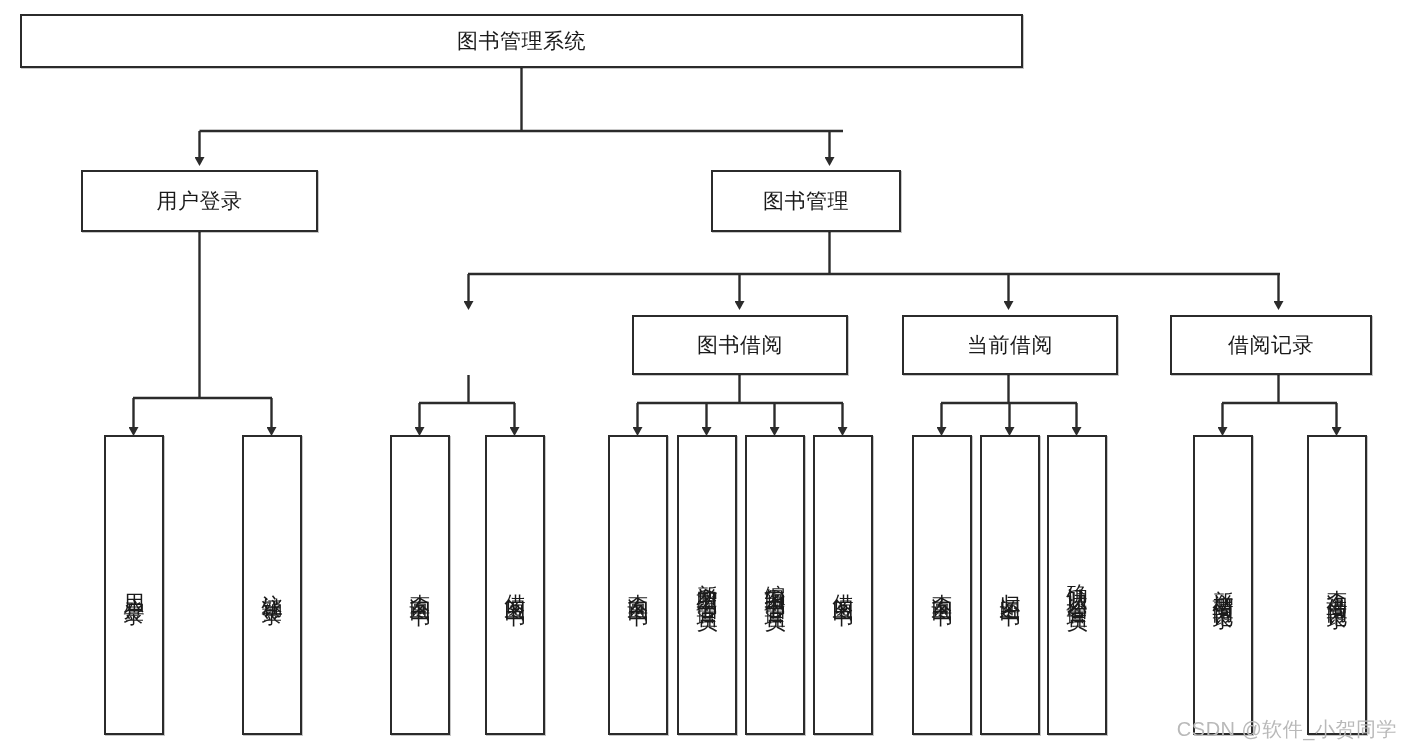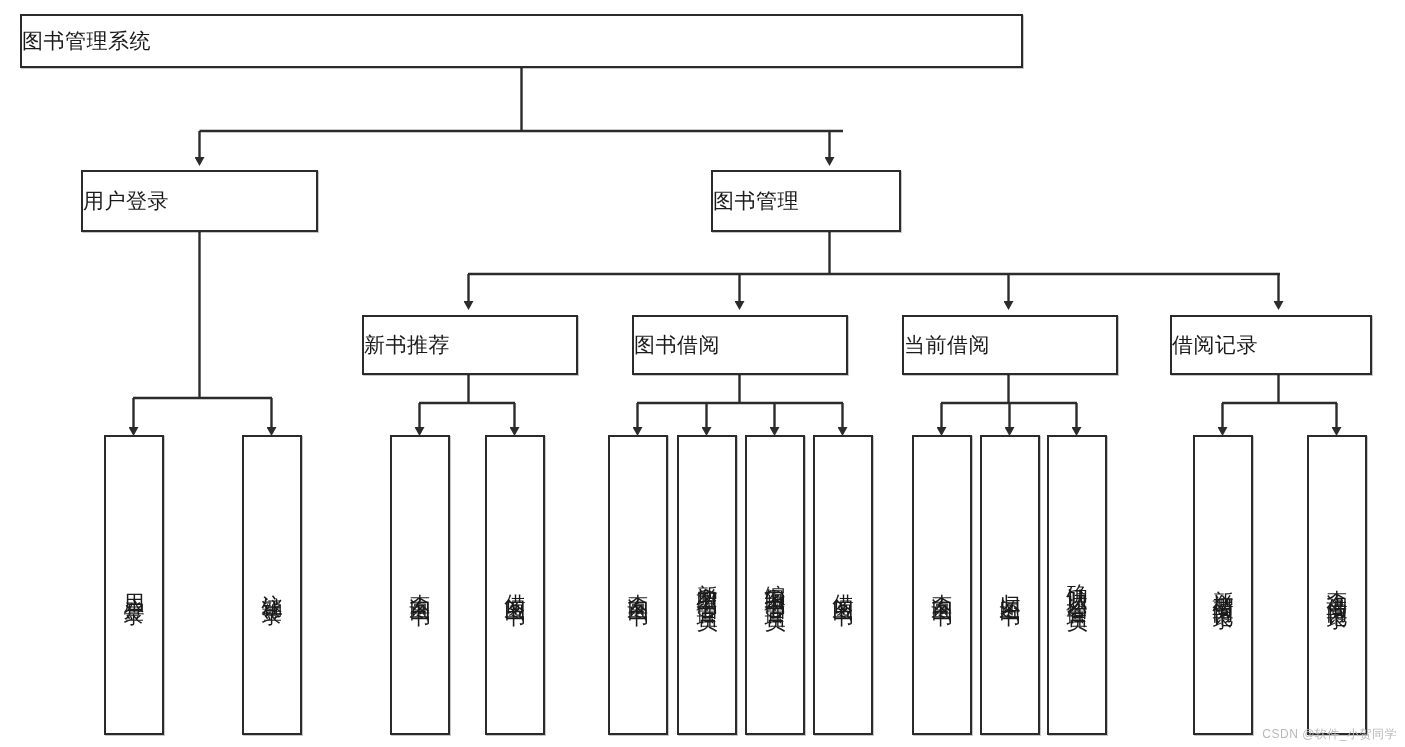--- a/index.html
+++ b/index.html
@@ -23,21 +23,21 @@
     height: 747px;
     pointer-events: none;
   }
   .node {
     position: absolute;
     box-sizing: border-box;
     background: #ffffff;
     border: 2px solid #2b2b2b;
     display: flex;
     align-items: center;
-    justify-content: flex-start;
+    justify-content: center;
     color: #1a1a1a;
     box-shadow: 1px 1px 0 rgba(0,0,0,0.22);
     z-index: 2;
   }
   .node .label {
     display: block;
     text-align: center;
     line-height: 1.18;
     white-space: pre;
   }
@@ -54,21 +54,21 @@
     writing-mode: vertical-rl;
     text-orientation: upright;
     font-size: 21px;
     letter-spacing: 4px;
     line-height: 1.05;
   }
   #watermark {
     position: absolute;
     right: 8px;
     bottom: 4px;
-    font-size: 12px;
+    font-size: 20px;
     color: #b9b9b9;
     letter-spacing: 0.5px;
     z-index: 5;
     white-space: pre;
   }
 </style>
 </head>
 <body>
 
 <div id="canvas">
@@ -127,23 +127,20 @@
     <span class="label">图书管理系统</span>
   </div>
 
   <div class="node horizontal" style="left:81px; top:170px; width:237px; height:62px;">
     <span class="label">用户登录</span>
   </div>
   <div class="node horizontal" style="left:711px; top:170px; width:190px; height:62px;">
     <span class="label">图书管理</span>
   </div>
 
-  <div class="node horizontal" style="left:362px; top:315px; width:216px; height:60px;">
-    <span class="label">新书推荐</span>
-  </div>
   <div class="node horizontal" style="left:902px; top:315px; width:216px; height:60px;">
     <span class="label">当前借阅</span>
   </div>
   <div class="node horizontal" style="left:632px; top:315px; width:216px; height:60px;">
     <span class="label">图书借阅</span>
   </div>
   <div class="node horizontal" style="left:1170px; top:315px; width:202px; height:60px;">
     <span class="label">借阅记录</span>
   </div>
 

